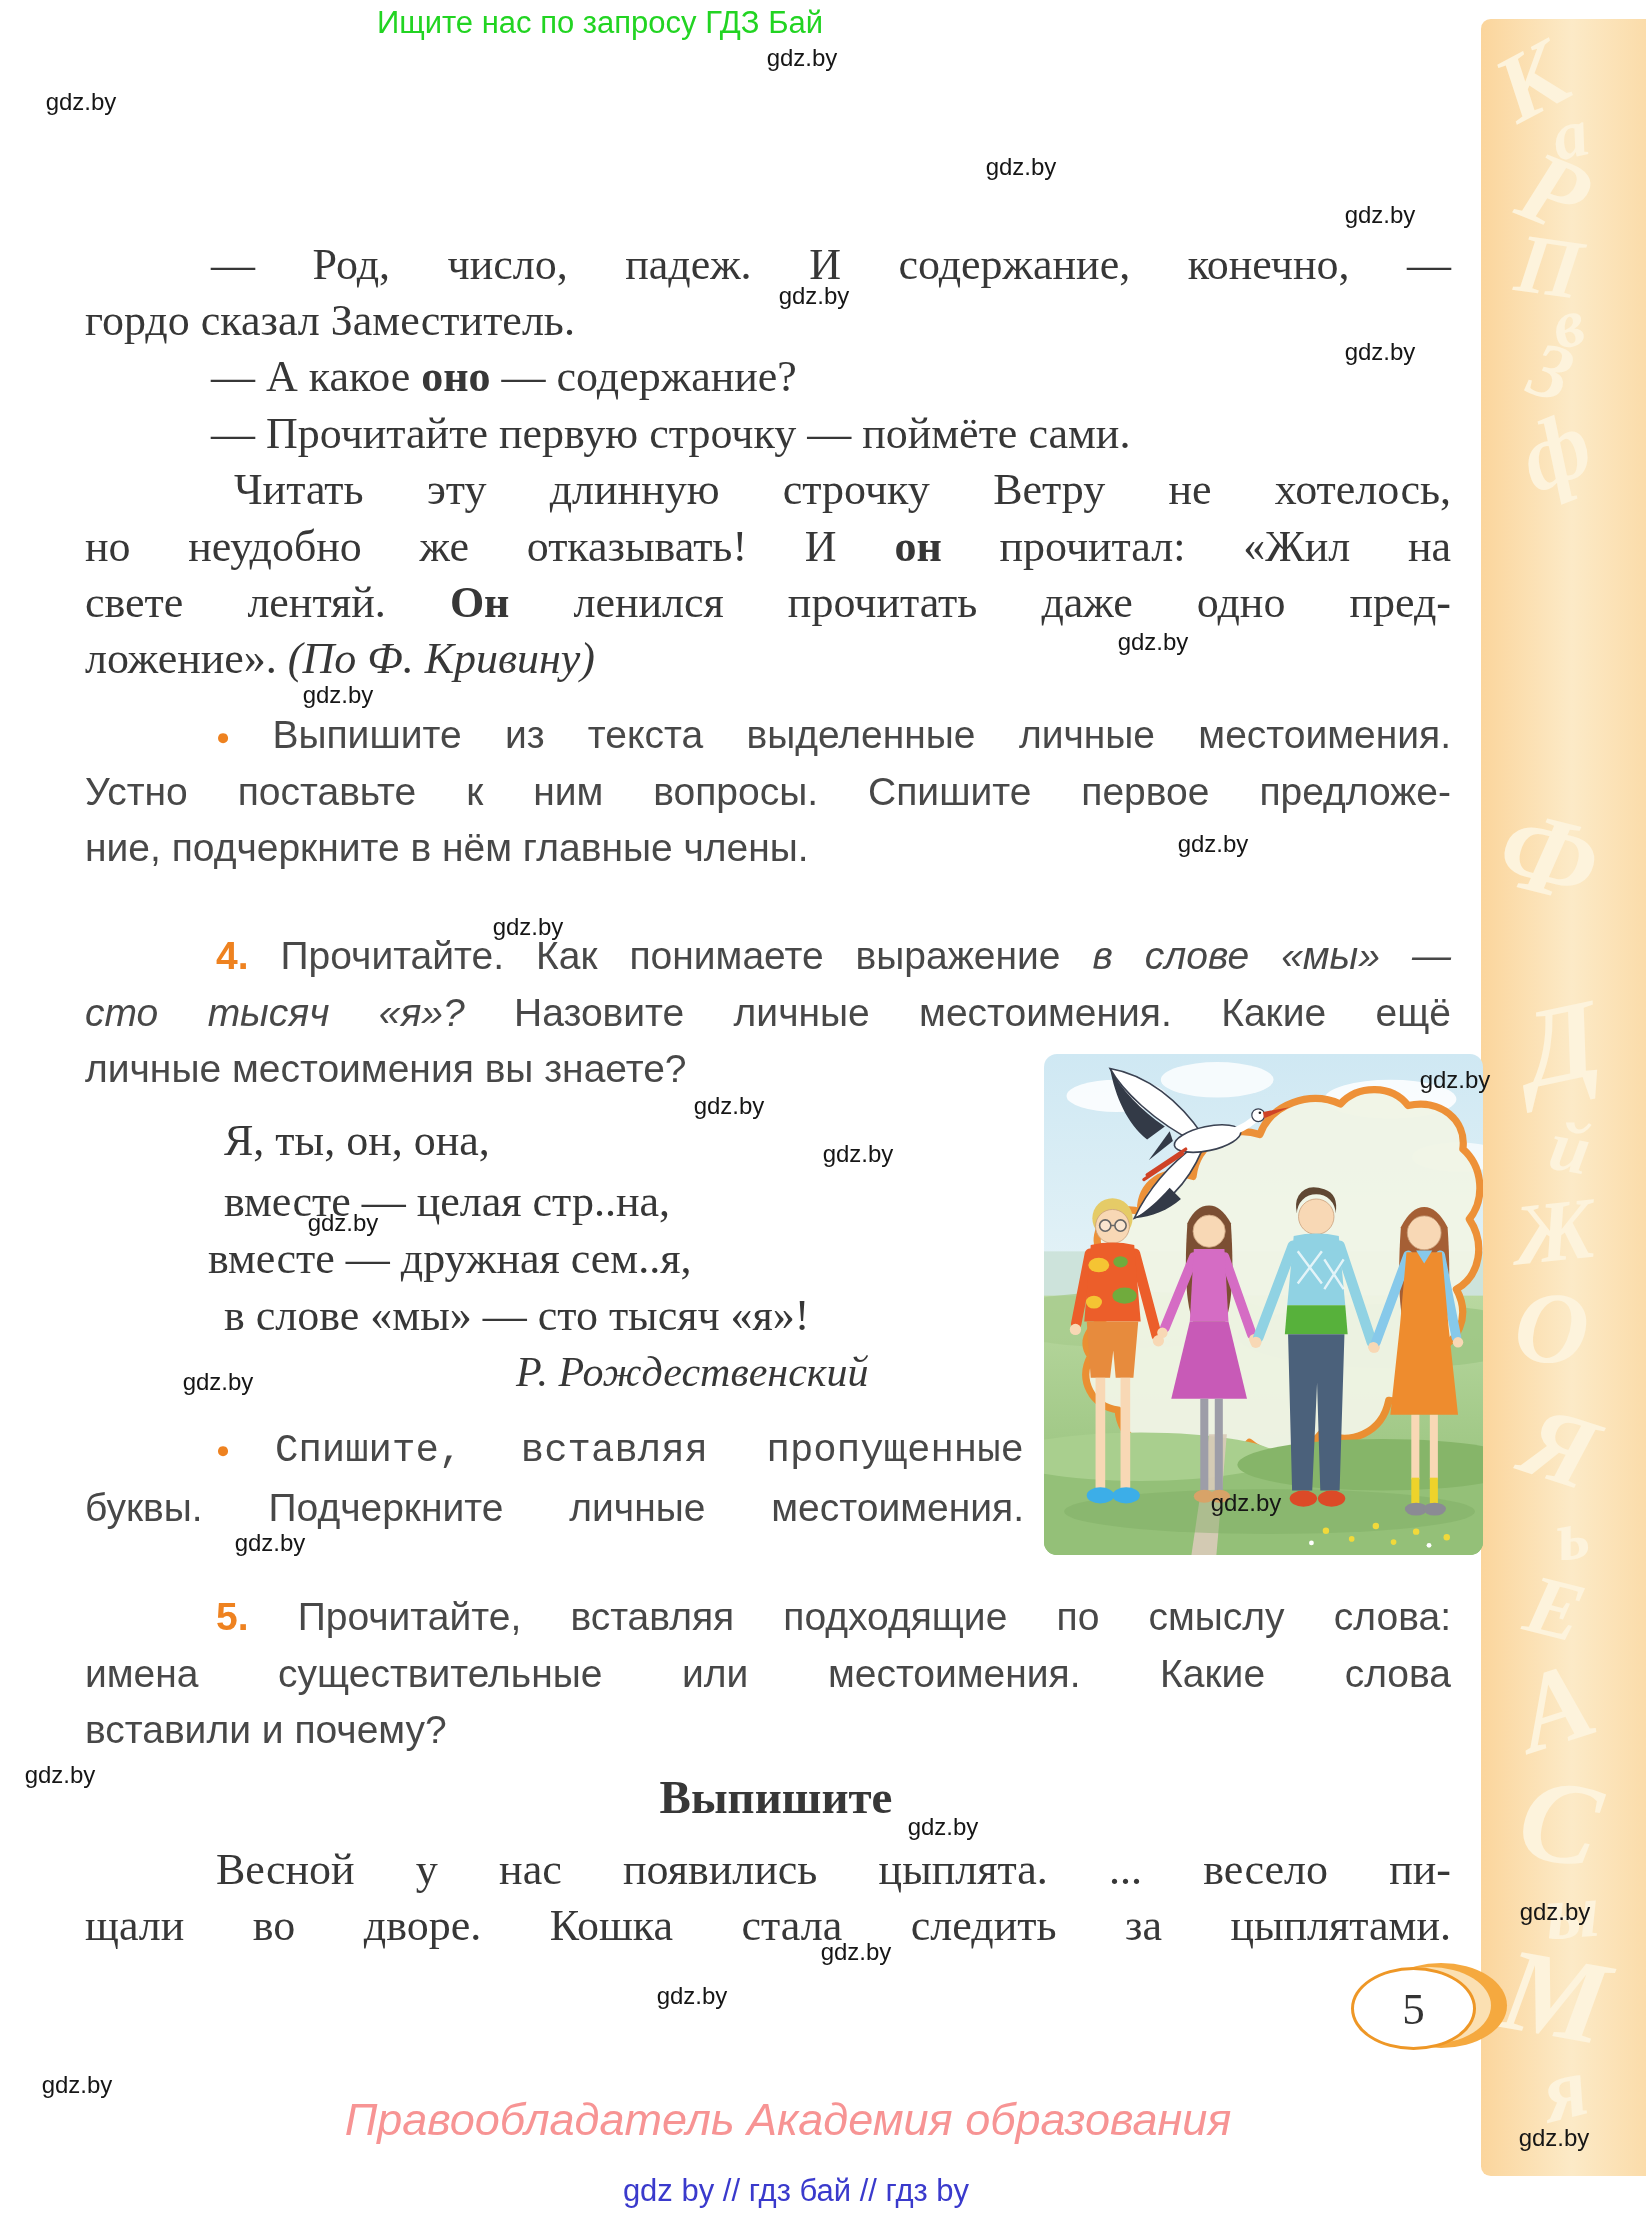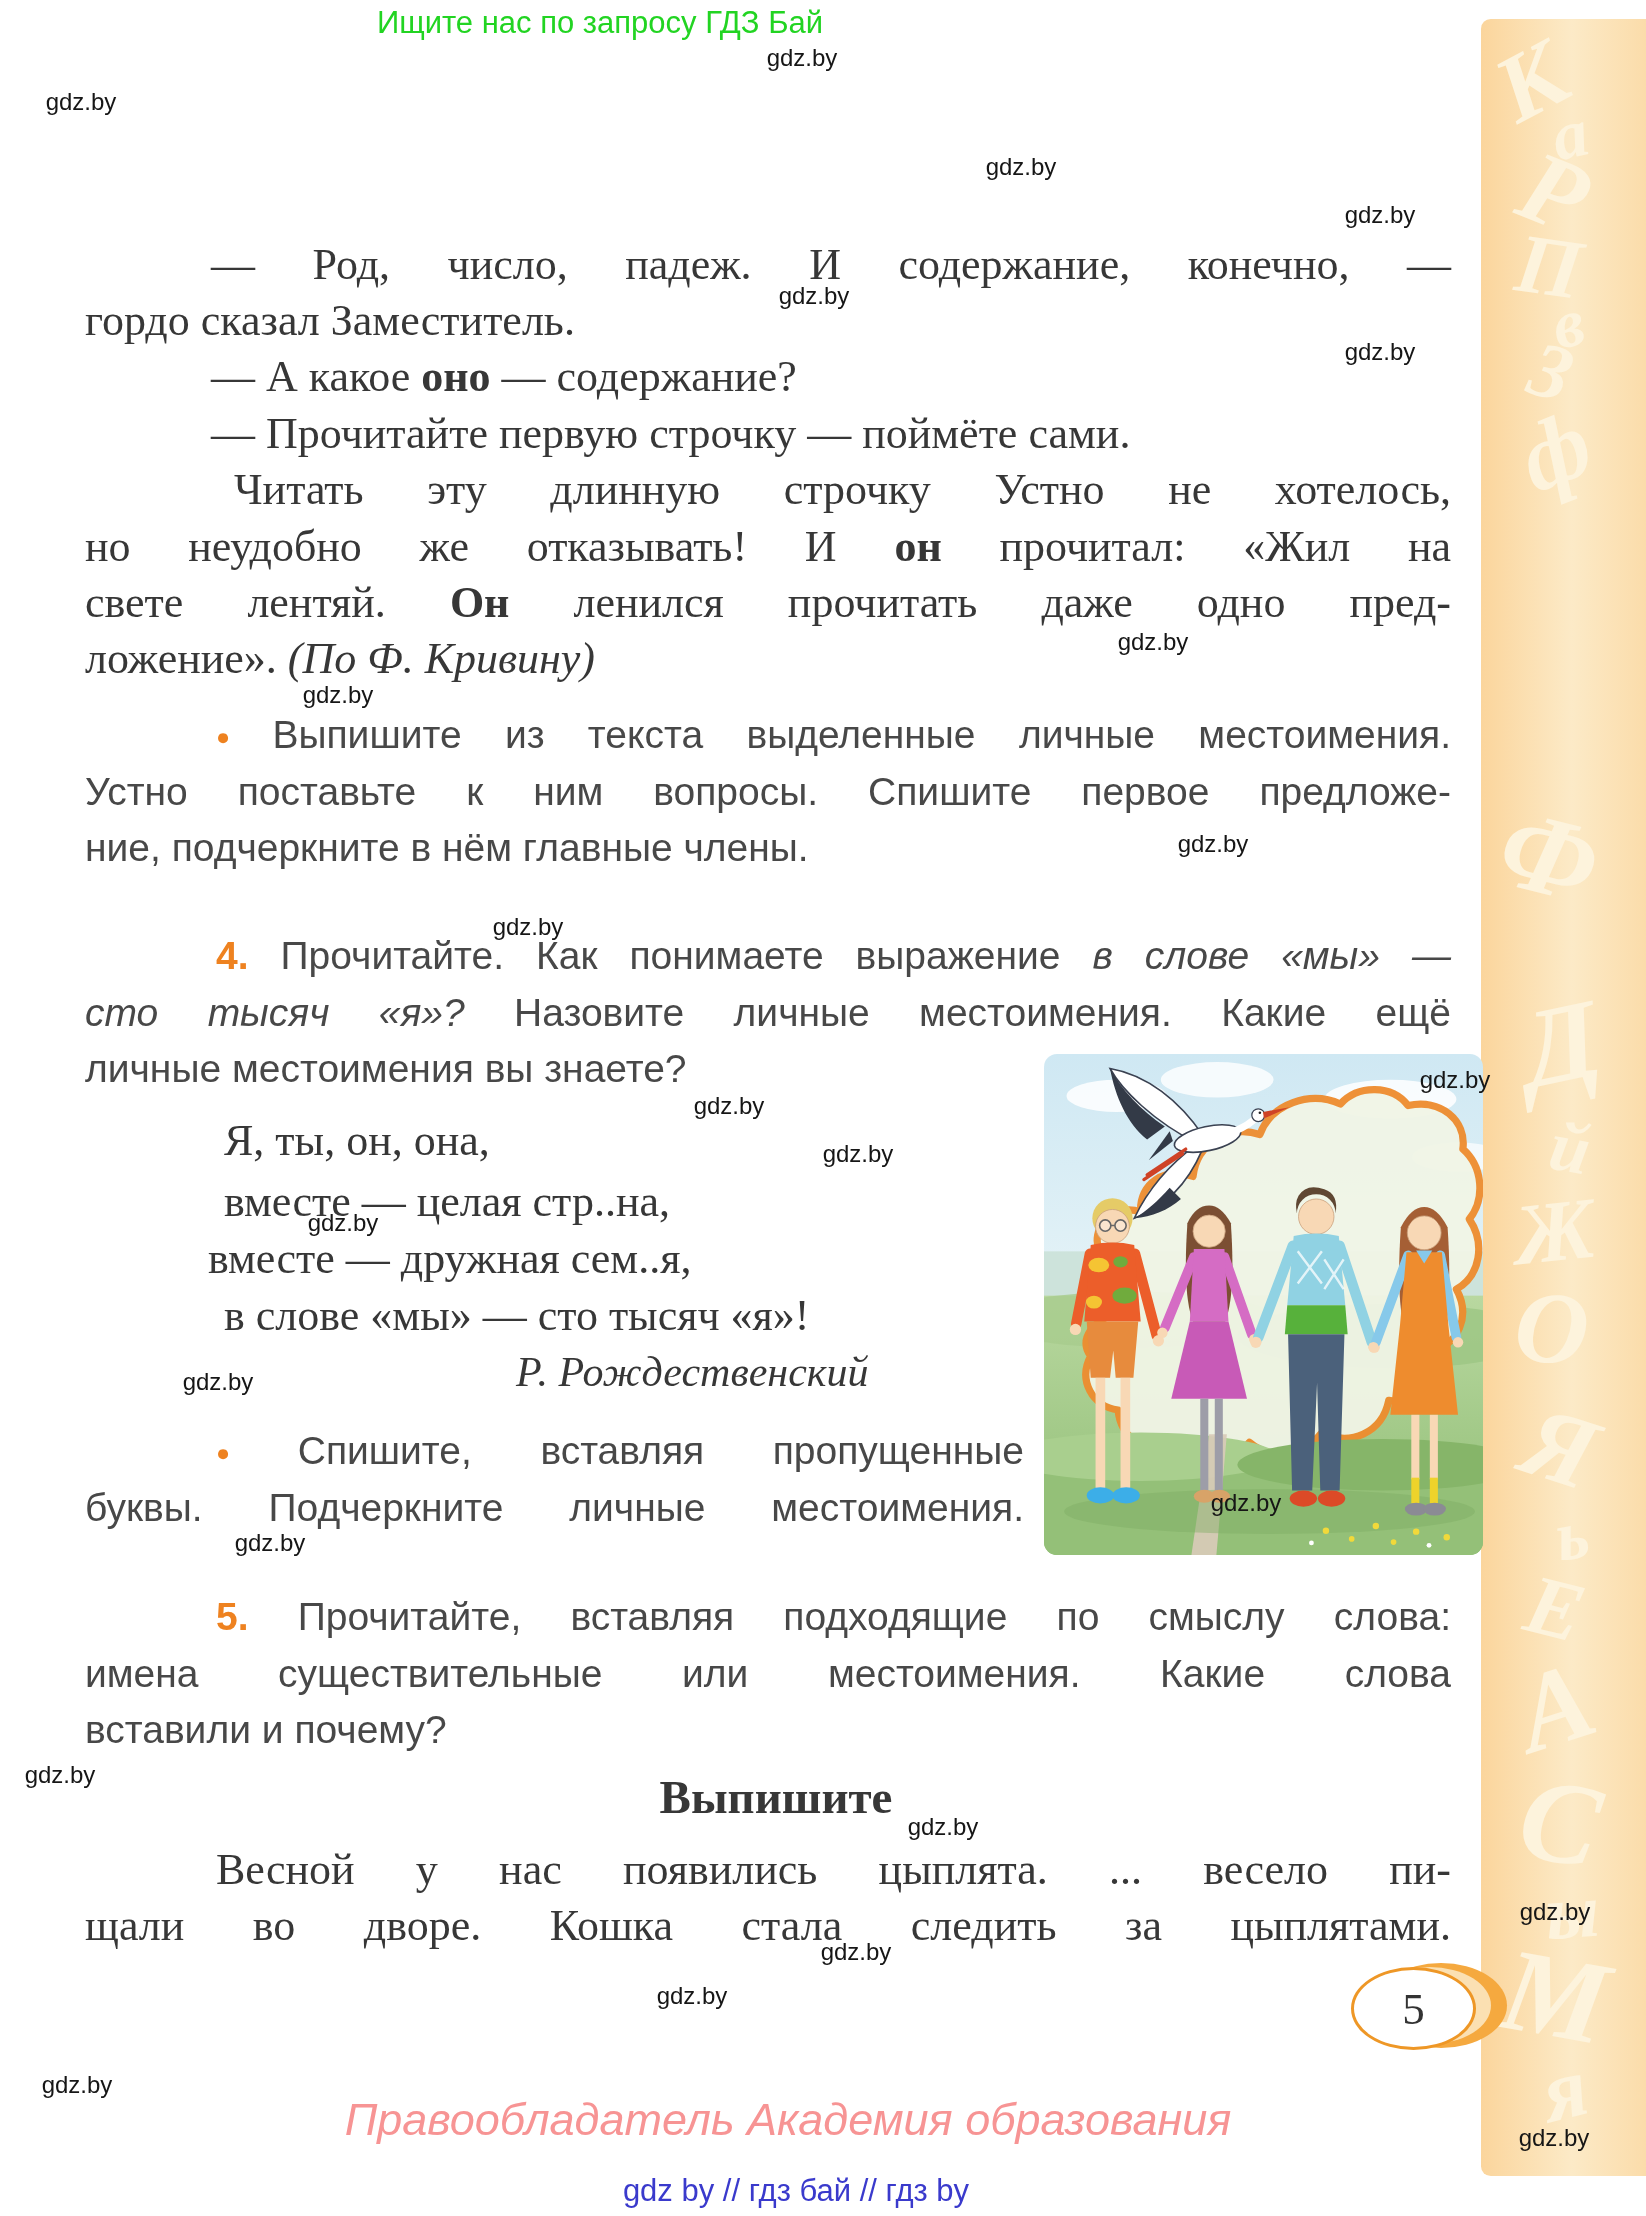--- a/index.html
+++ b/index.html
@@ -60,36 +60,36 @@
 
   <div id="banner">Ищите нас по запросу ГДЗ Бай</div>
 
   <div id="sidebar"></div>
 
   <div id="text-layer">
       <div class="line serif just" style="left: 211px; top: 239px; width: 1240px;"><span>— Род, число, падеж. И содержание, конечно, —</span></div>
       <div class="line serif" style="left: 85px; top: 295px;"><span>гордо сказал Заместитель.</span></div>
       <div class="line serif" style="left: 211px; top: 351px;"><span>— А какое </span><span class="b">оно</span><span> — содержание?</span></div>
       <div class="line serif" style="left: 211px; top: 408px;"><span>— Прочитайте первую строчку — поймёте сами.</span></div>
-      <div class="line serif just" style="left: 234px; top: 464px; width: 1217px;"><span>Читать эту длинную строчку Устно не хотелось,</span></div>
+      <div class="line serif just" style="left: 234px; top: 464px; width: 1217px;"><span>Читать эту длинную строчку Ветру не хотелось,</span></div>
       <div class="line serif just" style="left: 85px; top: 521px; width: 1366px;"><span>но неудобно же отказывать! И </span><span class="b">он</span><span> прочитал: «Жил на</span></div>
       <div class="line serif just" style="left: 85px; top: 577px; width: 1366px;"><span>свете лентяй. </span><span class="b">Он</span><span> ленился прочитать даже одно пред-</span></div>
       <div class="line serif" style="left: 85px; top: 633px;"><span>ложение». </span><span class="i">(По Ф. Кривину)</span></div>
       <div class="line sans just" style="left: 216px; top: 712px; width: 1235px;"><span class="accent bullet">●</span><span>Выпишите из текста выделенные личные местоимения.</span></div>
       <div class="line sans just" style="left: 85px; top: 769px; width: 1366px;"><span>Устно поставьте к ним вопросы. Спишите первое предложе-</span></div>
       <div class="line sans" style="left: 85px; top: 825px;"><span>ние, подчеркните в нём главные члены.</span></div>
       <div class="line sans just" style="left: 216px; top: 933px; width: 1235px;"><span class="b accent">4.</span><span> Прочитайте. Как понимаете выражение </span><span class="i">в слове «мы» —</span></div>
       <div class="line sans just" style="left: 85px; top: 990px; width: 1366px;"><span class="i">сто тысяч «я»?</span><span> Назовите личные местоимения. Какие ещё</span></div>
       <div class="line sans" style="left: 85px; top: 1046px;"><span>личные местоимения вы знаете?</span></div>
       <div class="line poem" style="left: 224px; top: 1115px;"><span>Я, ты, он, она,</span></div>
       <div class="line poem" style="left: 224px; top: 1176px;"><span>вместе — целая стр..на,</span></div>
       <div class="line poem" style="left: 208px; top: 1233px;"><span>вместе — дружная сем..я,</span></div>
       <div class="line poem" style="left: 224px; top: 1290px;"><span>в слове «мы» — сто тысяч «я»!</span></div>
       <div class="line author" style="left: 516px; top: 1348px;"><span>Р. Рождественский</span></div>
-      <div class="line sans just" style="left: 216px; top: 1428px; width: 808px;"><span class="accent bullet">●</span><span>Спишите, вставляя пропущенные</span></div>
+      <div class="line sans just" style="left: 216px; top: 1428px; width: 808px; font-family: Liberation Mono, monospace;"><span class="accent bullet">●</span><span>Спишите, вставляя пропущенные</span></div>
       <div class="line sans just" style="left: 85px; top: 1485px; width: 939px;"><span>буквы. Подчеркните личные местоимения.</span></div>
       <div class="line sans just" style="left: 216px; top: 1594px; width: 1235px;"><span class="b accent">5.</span><span> Прочитайте, вставляя подходящие по смыслу слова:</span></div>
       <div class="line sans just" style="left: 85px; top: 1651px; width: 1366px;"><span>имена существительные или местоимения. Какие слова</span></div>
       <div class="line sans" style="left: 85px; top: 1707px;"><span>вставили и почему?</span></div>
       <div class="line heading center" style="left: 776px; top: 1770px;"><span>Выпишите</span></div>
       <div class="line serif just" style="left: 216px; top: 1844px; width: 1235px;"><span>Весной у нас появились цыплята. ... весело пи-</span></div>
       <div class="line serif just" style="left: 85px; top: 1900px; width: 1366px;"><span>щали во дворе. Кошка стала следить за цыплятами.</span></div>
     </div>
 
   <svg id="illustration" viewBox="0 0 545 622" xmlns="http://www.w3.org/2000/svg">

